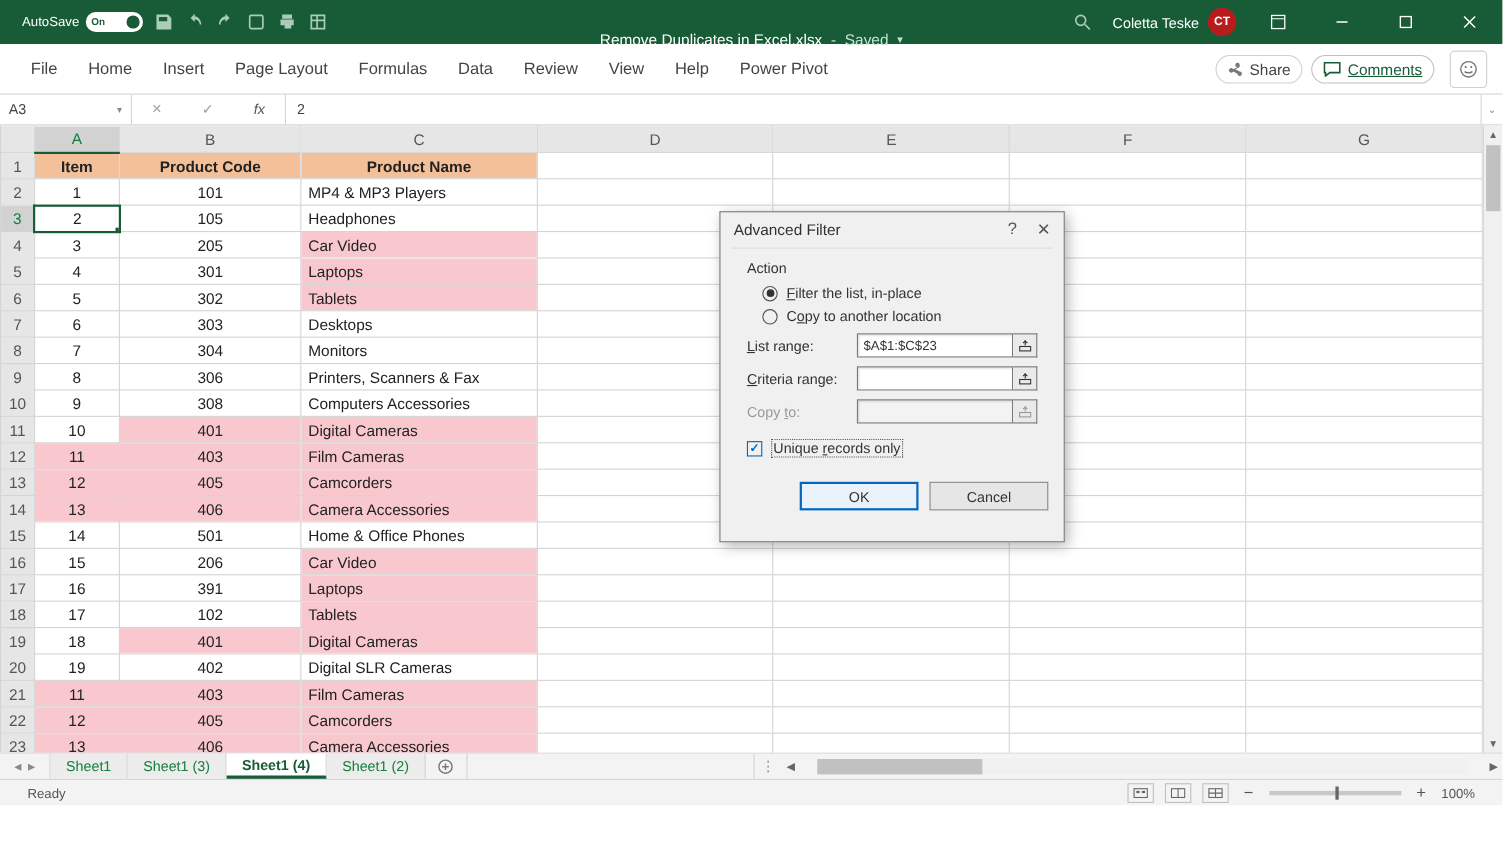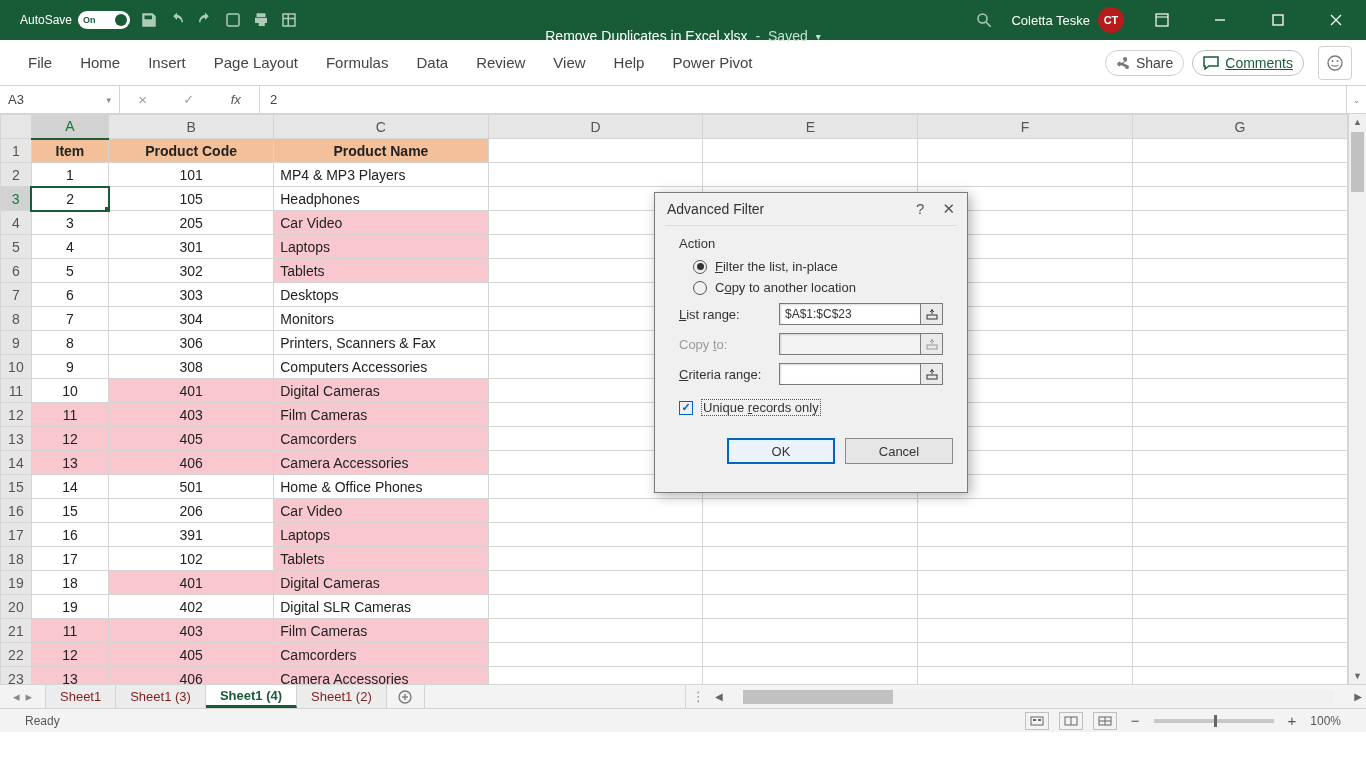--- a/index.html
+++ b/index.html
@@ -74,21 +74,21 @@
 .checkbox { width:14px; height:14px; border:1px solid #0067c0; display:flex; align-items:center; justify-content:center; color:#0067c0; font-size:11px; font-weight:700; }
 .dialog .dlg-actions { display:flex; justify-content:flex-end; gap:10px; padding:0 14px 28px 14px; }
 .dialog .btn { width:108px; height:26px; border:1px solid #8a8a8a; background:#e6e6e6; display:flex; align-items:center; justify-content:center; font-size:13px; }
 .dialog .btn.primary { border:2px solid #0067c0; background:#eaf3fb; }
 .underline-key { text-decoration:underline; }
 
 
 .sheet-strip { height:24px; display:flex; align-items:stretch; border-top:1px solid #d4d4d4; font-size:13px; background:#f3f3f3; }
 .sheet-nav { width:46px; display:flex; align-items:center; justify-content:center; gap:6px; color:#888; border-right:1px solid #d4d4d4; }
 .sheet-tabs { display:flex; align-items:stretch; }
-.sheet-tab { padding:0 14px; display:flex; align-items:center; border-right:1px solid #d4d4d4; background:#ececec; color:#7f1d1d; cursor:pointer; }
+.sheet-tab { padding:0 14px; display:flex; align-items:center; border-right:1px solid #d4d4d4; background:#ececec; color:#15803d; cursor:pointer; }
 .sheet-tab.active { background:#fff; color:#185c37; font-weight:600; border-bottom:3px solid #185c37; }
 .add-sheet { width:38px; display:flex; align-items:center; justify-content:center; border-right:1px solid #d4d4d4; }
 .hscroll-zone { flex:1; display:flex; align-items:center; border-left:1px solid #d4d4d4; margin-left:260px; }
 .hscroll-zone .track { flex:1; height:14px; background:#f0f0f0; position:relative; margin:0 16px; }
 .hscroll-zone .track .thumb { position:absolute; left:0; width:150px; top:0; bottom:0; background:#c1c1c1; }
 .hscroll-zone .arr { width:16px; text-align:center; font-size:10px; color:#666; }
 
 
 .status-bar { height:24px; background:#f3f3f3; border-top:1px solid #d4d4d4; display:flex; align-items:center; font-size:12px; color:#555; padding:0 25px; }
 .status-bar .right { margin-left:auto; display:flex; align-items:center; gap:10px; }
@@ -515,41 +515,41 @@
       <div class="range-input">
           <span>$A$1:$C$23</span>
         </div>
       <div class="range-btn">
           <svg width="12" height="12">
             <rect x="1" y="7" width="10" height="4" fill="none" stroke="#333"></rect>
             <path d="M6 1v5M4 4l2-2 2 2" fill="none" stroke="#333"></path>
           </svg>
         </div>
     </div>
+    <div class="field-row">
+      <label><span class="underline-key">C</span>riteria range:</label>
+      <div class="range-input">
+          <span></span>
+        </div>
+      <div class="range-btn">
+          <svg width="12" height="12">
+            <rect x="1" y="7" width="10" height="4" fill="none" stroke="#333"></rect>
+            <path d="M6 1v5M4 4l2-2 2 2" fill="none" stroke="#333"></path>
+          </svg>
+        </div>
+    </div>
     <div class="field-row disabled">
       <label>Copy <span class="underline-key">t</span>o:</label>
       <div class="range-input">
           <span></span>
         </div>
       <div class="range-btn">
           <svg width="12" height="12">
             <rect x="1" y="7" width="10" height="4" fill="none" stroke="#999"></rect>
             <path d="M6 1v5M4 4l2-2 2 2" fill="none" stroke="#999"></path>
-          </svg>
-        </div>
-    </div>
-    <div class="field-row">
-      <label><span class="underline-key">C</span>riteria range:</label>
-      <div class="range-input">
-          <span></span>
-        </div>
-      <div class="range-btn">
-          <svg width="12" height="12">
-            <rect x="1" y="7" width="10" height="4" fill="none" stroke="#333"></rect>
-            <path d="M6 1v5M4 4l2-2 2 2" fill="none" stroke="#333"></path>
           </svg>
         </div>
     </div>
     <div class="check-row">
       <div class="checkbox">✓</div>
       <span style="border:1px dotted #555;padding:0 1px">Unique <span class="underline-key">r</span>ecords only</span>
     </div>
   </div>
   <div class="dlg-actions">
     <div class="btn primary">

